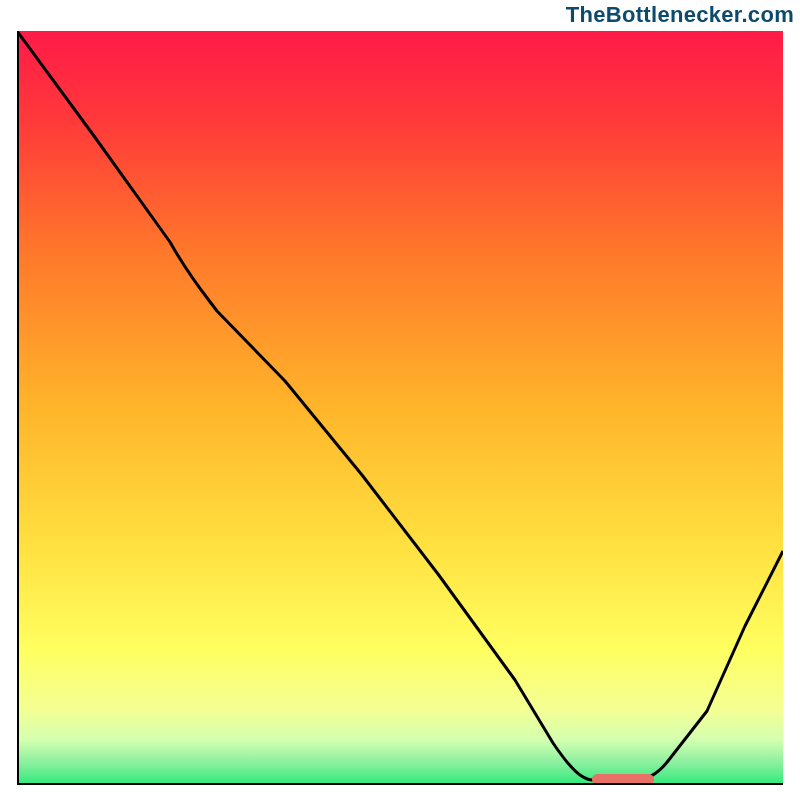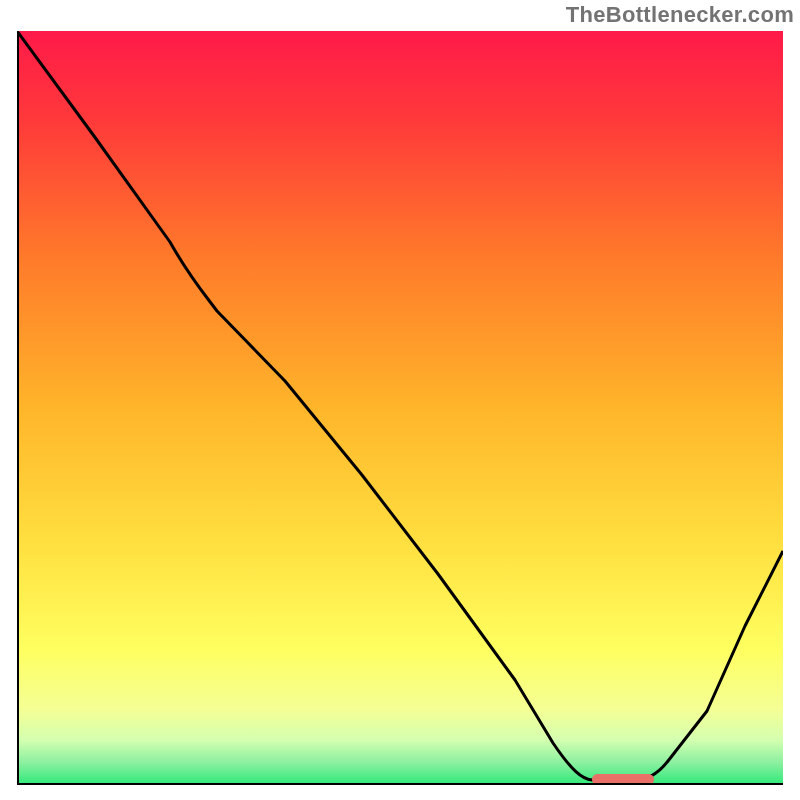--- a/index.html
+++ b/index.html
@@ -14,21 +14,21 @@
     position: relative;
     width: 800px;
     height: 800px;
   }
   .watermark {
     position: absolute;
     top: 2px;
     right: 6px;
     font-size: 22px;
     font-weight: 600;
-    color: #737373;
+    color: #0c4a6e;
     letter-spacing: 0.3px;
     text-align: right;
   }
   .plot {
     position: absolute;
     top: 31px;
     left: 17px;
     width: 766px;
     height: 754px;
     box-sizing: border-box;

